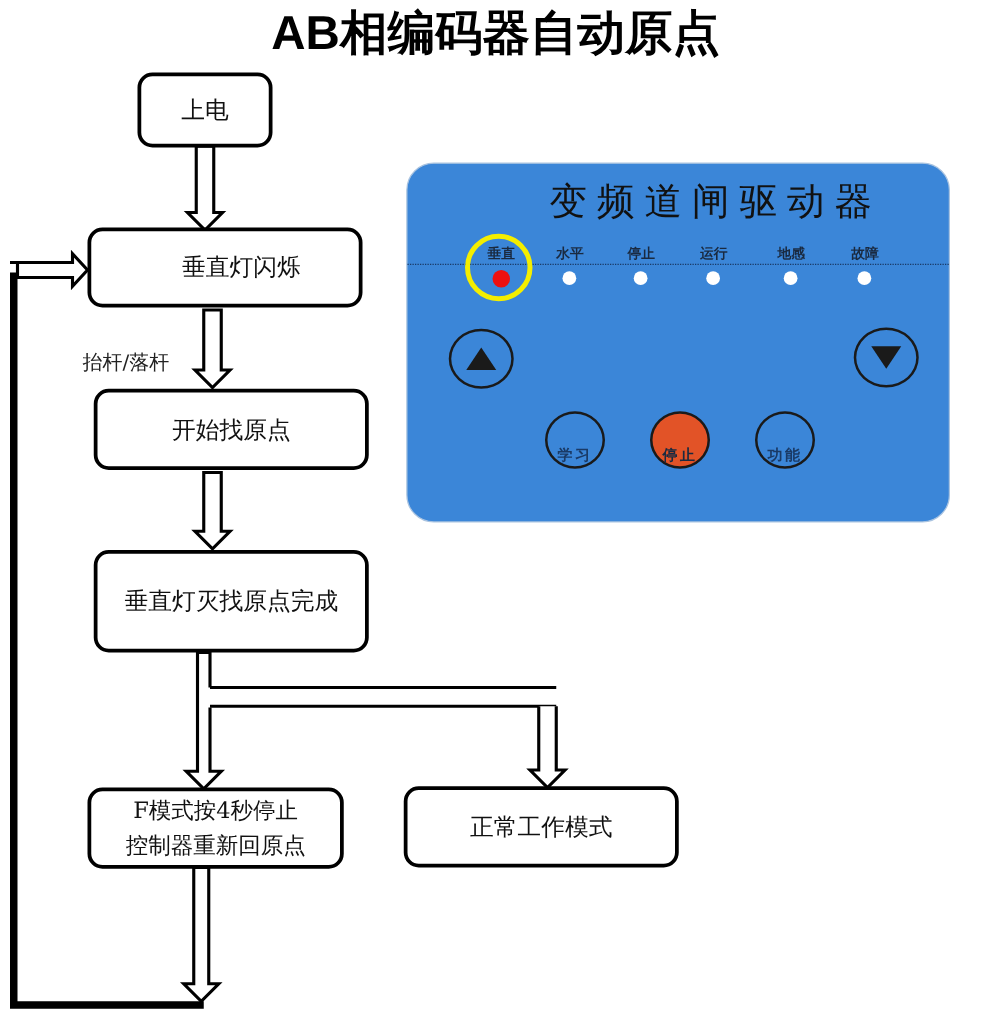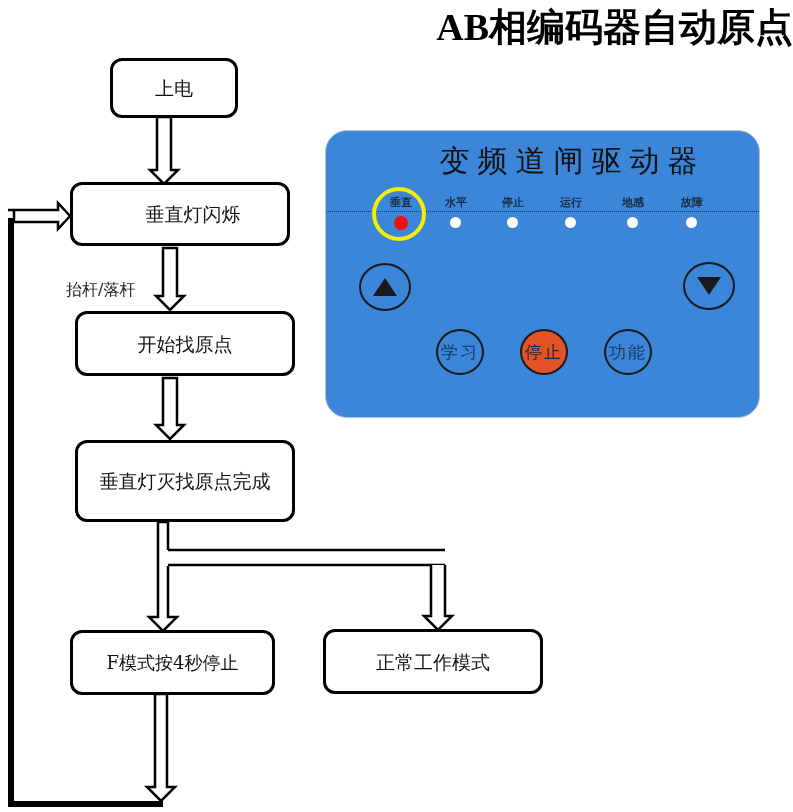--- a/index.html
+++ b/index.html
@@ -1,32 +1,32 @@
 <!DOCTYPE html>
 <html><head>
 <meta charset="utf-8">
 <style>
   html,body{margin:0;padding:0;background:#fff;}
   body{width:793px;height:812px;position:relative;overflow:hidden;font-family:"DejaVu Serif","Liberation Serif",serif;}
-  .title{position:absolute;left:0;width:793px;top:2px;text-align:right;font-family:Liberation Serif, serif;font-weight:bold;font-size:38px;color:#000;line-height:50px;}
+  .title{position:absolute;left:0;width:793px;top:2px;text-align:center;font-family:Liberation Sans, sans-serif;font-weight:bold;font-size:38px;color:#000;line-height:50px;}
   .box{position:absolute;border:3px solid #000;border-radius:12px;background:#fff;display:flex;align-items:center;justify-content:center;text-align:center;box-sizing:border-box;font-size:19px;line-height:30px;color:#111;}
   .lbl{position:absolute;font-family:"DejaVu Sans","Liberation Sans",sans-serif;font-size:16px;color:#222;}
   svg.flow{position:absolute;left:0;top:0;}
   .panel{position:absolute;left:325px;top:130px;width:435px;height:288px;background:#3b86d8;border-radius:22px;border:1px solid #a9c3e0;box-sizing:border-box;}
   .ptitle{position:absolute;left:0;width:100%;top:10px;text-align:center;font-size:30px;letter-spacing:8px;color:#111;padding-left:30px;}
   .dots{position:absolute;left:0;right:0;top:80px;border-top:1px dotted #1a3a66;}
   .ind{position:absolute;top:64px;width:40px;margin-left:-20px;text-align:center;font-size:11px;font-weight:bold;color:#1a2a40;}
   .led{position:absolute;top:86px;width:11px;height:11px;margin-left:-6px;border-radius:50%;background:#fff;}
   .led.on{background:#ee1010;width:14px;height:14px;margin-left:-7px;top:85px;}
   .hl{position:absolute;left:46px;top:56px;width:54px;height:54px;border:4px solid #f4ee00;border-radius:50%;box-sizing:border-box;}
   .lcd{position:absolute;left:143px;top:111px;width:154px;height:58px;background:#fff;border:2px solid #222;box-sizing:border-box;display:flex;align-items:center;justify-content:center;}
   .lcdtxt{font-family:"DejaVu Sans Mono","Liberation Mono",monospace;font-weight:bold;font-size:48px;letter-spacing:4px;color:#111;font-style:italic;}
   .round{position:absolute;border:2px solid #1a1a1a;border-radius:50%;box-sizing:border-box;display:flex;align-items:center;justify-content:center;}
   .arrowbtn{width:52px;height:48px;}
-  .fbtn{width:48px;height:46px;font-size:17px;font-weight:normal;color:#1a3a66;letter-spacing:2px;}
+  .fbtn{width:48px;height:46px;font-size:12px;font-weight:bold;color:#1a3a66;letter-spacing:2px;align-items:flex-end;}
   .fbtn.stop{background:#e25327;color:#1a2a40;}
   .tri-up{width:0;height:0;border-left:12px solid transparent;border-right:12px solid transparent;border-bottom:18px solid #1a1a1a;}
   .tri-down{width:0;height:0;border-left:12px solid transparent;border-right:12px solid transparent;border-top:18px solid #1a1a1a;}
 </style>
 </head>
 <body>
 
 <div class="title">AB相编码器自动原点</div>
 
 <svg class="flow" width="793" height="812">
@@ -49,41 +49,42 @@
   </g>
 
   <g fill="none" stroke="#000">
     <path d="M163,804 L11,804 L11,218" stroke-width="6"></path>
   </g>
   <g fill="#fff" stroke="#000" stroke-width="2.5">
     <path d="M8,210 L58,210 L58,203 L70,216 L58,229 L58,222 L14,222 L14,210 Z"></path>
   </g>
 </svg>
 
-<div class="box" style="left:110px;top:58px;width:128px;height:60px;">
+<div class="box" style="left:110px;top:58px;width:108px;height:60px;">
   <span>上电</span>
 </div>
 
 <div class="box" style="left:70px;top:182px;width:220px;height:64px;padding-left:26px;">
   <span>垂直灯闪烁</span>
 </div>
 
 <div class="lbl" style="left:66px;top:280px;">抬杆/落杆</div>
 
 <div class="box" style="left:75px;top:311px;width:220px;height:65px;">
   <span>开始找原点</span>
 </div>
 
 <div class="box" style="left:75px;top:440px;width:220px;height:82px;">
   <span>垂直灯灭</span>
   <span>找原点完成</span>
 </div>
 
 <div class="box" style="left:70px;top:630px;width:205px;height:65px;flex-direction:column;font-size:18px;line-height:28px;">
   <span>F模式按4秒停止</span>
+  <span>控制器重新回原点</span>
 </div>
 
 <div class="box" style="left:323px;top:629px;width:220px;height:65px;">
   <span>正常工作模式</span>
 </div>
 
 <div class="panel">
   <div class="ptitle">变频道闸驱动器</div>
   <div class="dots"></div>
 

